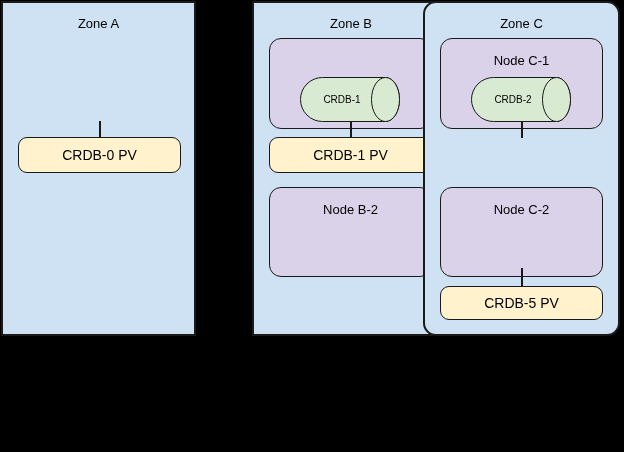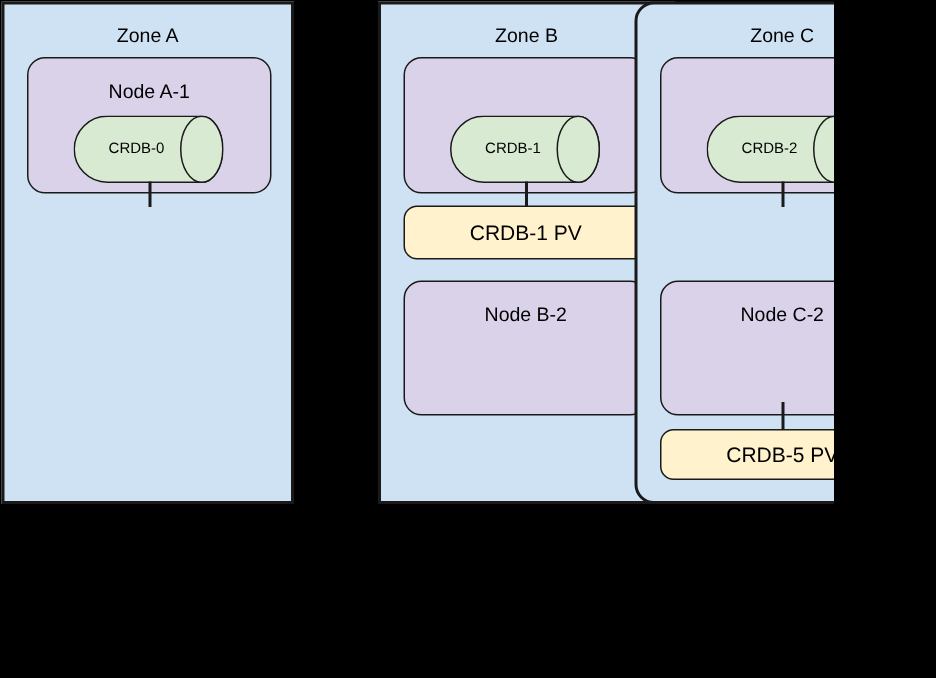--- a/index.html
+++ b/index.html
@@ -2,21 +2,21 @@
 <html style="--canvas-bg: #000000; --zone-fill: #cfe2f3; --node-fill: #d9d2e9; --cylinder-fill: #d9ead3; --pv-fill: #fff2cc; --border: #1a1a1a;"><head>
 <meta charset="utf-8">
 <style>
   html, body {
     margin: 0;
     padding: 0;
     background: #000;
   }
   .canvas {
     position: relative;
-    width: 556px;
+    width: 624px;
     height: 452px;
     background: var(--canvas-bg, #000000);
     overflow: hidden;
     font-family: "Liberation Sans", sans-serif;
     color: #000;
   }
   .zone {
     position: absolute;
     top: 1px;
     height: 335px;
@@ -108,31 +108,24 @@
   .pv-label { font-size: 14px; }
 </style>
 </head>
 <body>
 
 <div class="canvas">
 
   <section class="zone zone-a">
     <h2 class="zone-title">Zone A</h2>
 
-    <div class="node node-1">
-      <div class="node-title">Node A-1</div>
-      <div class="cylinder">
-        <svg class="cyl-svg" width="100" height="45" viewBox="0 0 100 45" aria-hidden="true">
-          <path class="cyl-body" d="M 22.5 0.5 L 85.5 0.5 A 14 22 0 0 1 85.5 44.5 L 22.5 44.5 A 22 22 0 0 1 22.5 0.5 Z"></path>
-          <ellipse class="cyl-cap" cx="85.5" cy="22.5" rx="14" ry="22"></ellipse>
-        </svg>
-        <span class="cyl-label">CRDB-0</span>
-      </div>
+    <div class="connector connector-1"></div>
+    <div class="pv pv-1">
+      <span class="pv-label">CRDB-0 PV</span>
     </div>
-    <div class="connector connector-1"></div>
   </section>
 
   <section class="zone zone-b">
     <h2 class="zone-title">Zone B</h2>
 
     <div class="node node-1">
       <div class="cylinder">
         <svg class="cyl-svg" width="100" height="45" viewBox="0 0 100 45" aria-hidden="true">
           <path class="cyl-body" d="M 22.5 0.5 L 85.5 0.5 A 14 22 0 0 1 85.5 44.5 L 22.5 44.5 A 22 22 0 0 1 22.5 0.5 Z"></path>
           <ellipse class="cyl-cap" cx="85.5" cy="22.5" rx="14" ry="22"></ellipse>
@@ -147,20 +140,21 @@
 
     <div class="node node-2">
       <div class="node-title">Node B-2</div>
     </div>
   </section>
 
   <section class="zone zone-c">
     <h2 class="zone-title">Zone C</h2>
 
     <div class="node node-1">
+      <div class="node-title">Node C-1</div>
       <div class="cylinder">
         <svg class="cyl-svg" width="100" height="45" viewBox="0 0 100 45" aria-hidden="true">
           <path class="cyl-body" d="M 22.5 0.5 L 85.5 0.5 A 14 22 0 0 1 85.5 44.5 L 22.5 44.5 A 22 22 0 0 1 22.5 0.5 Z"></path>
           <ellipse class="cyl-cap" cx="85.5" cy="22.5" rx="14" ry="22"></ellipse>
         </svg>
         <span class="cyl-label">CRDB-2</span>
       </div>
     </div>
     <div class="connector connector-1"></div>
 

